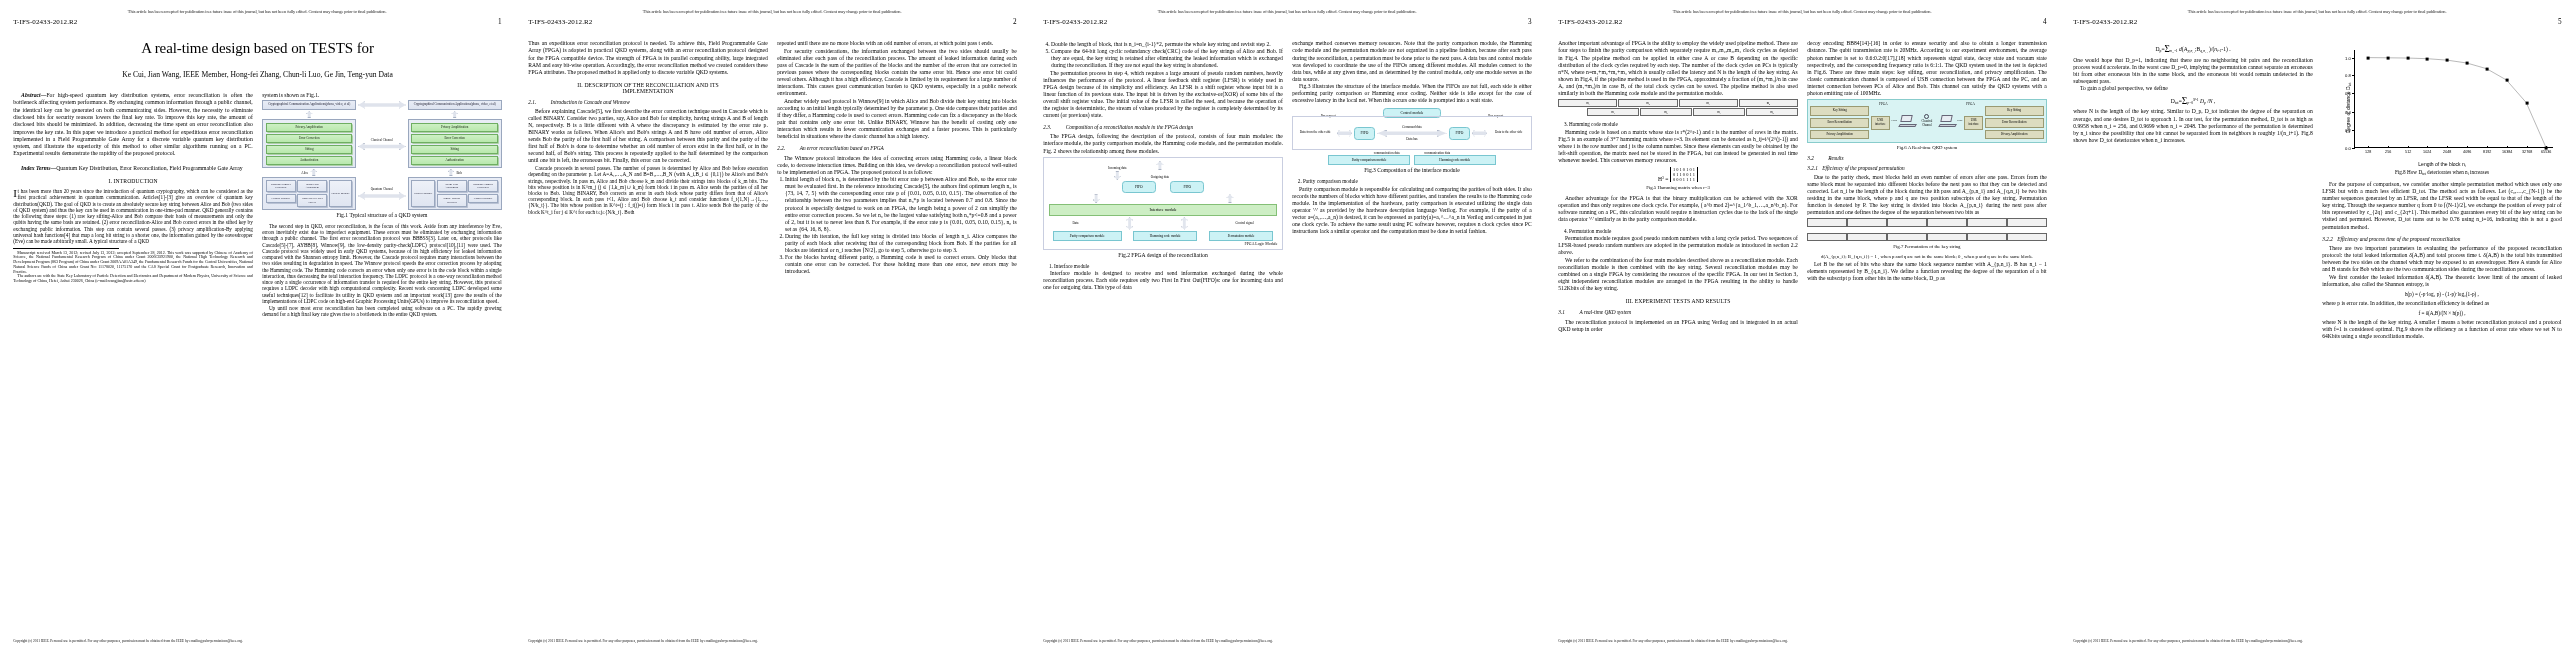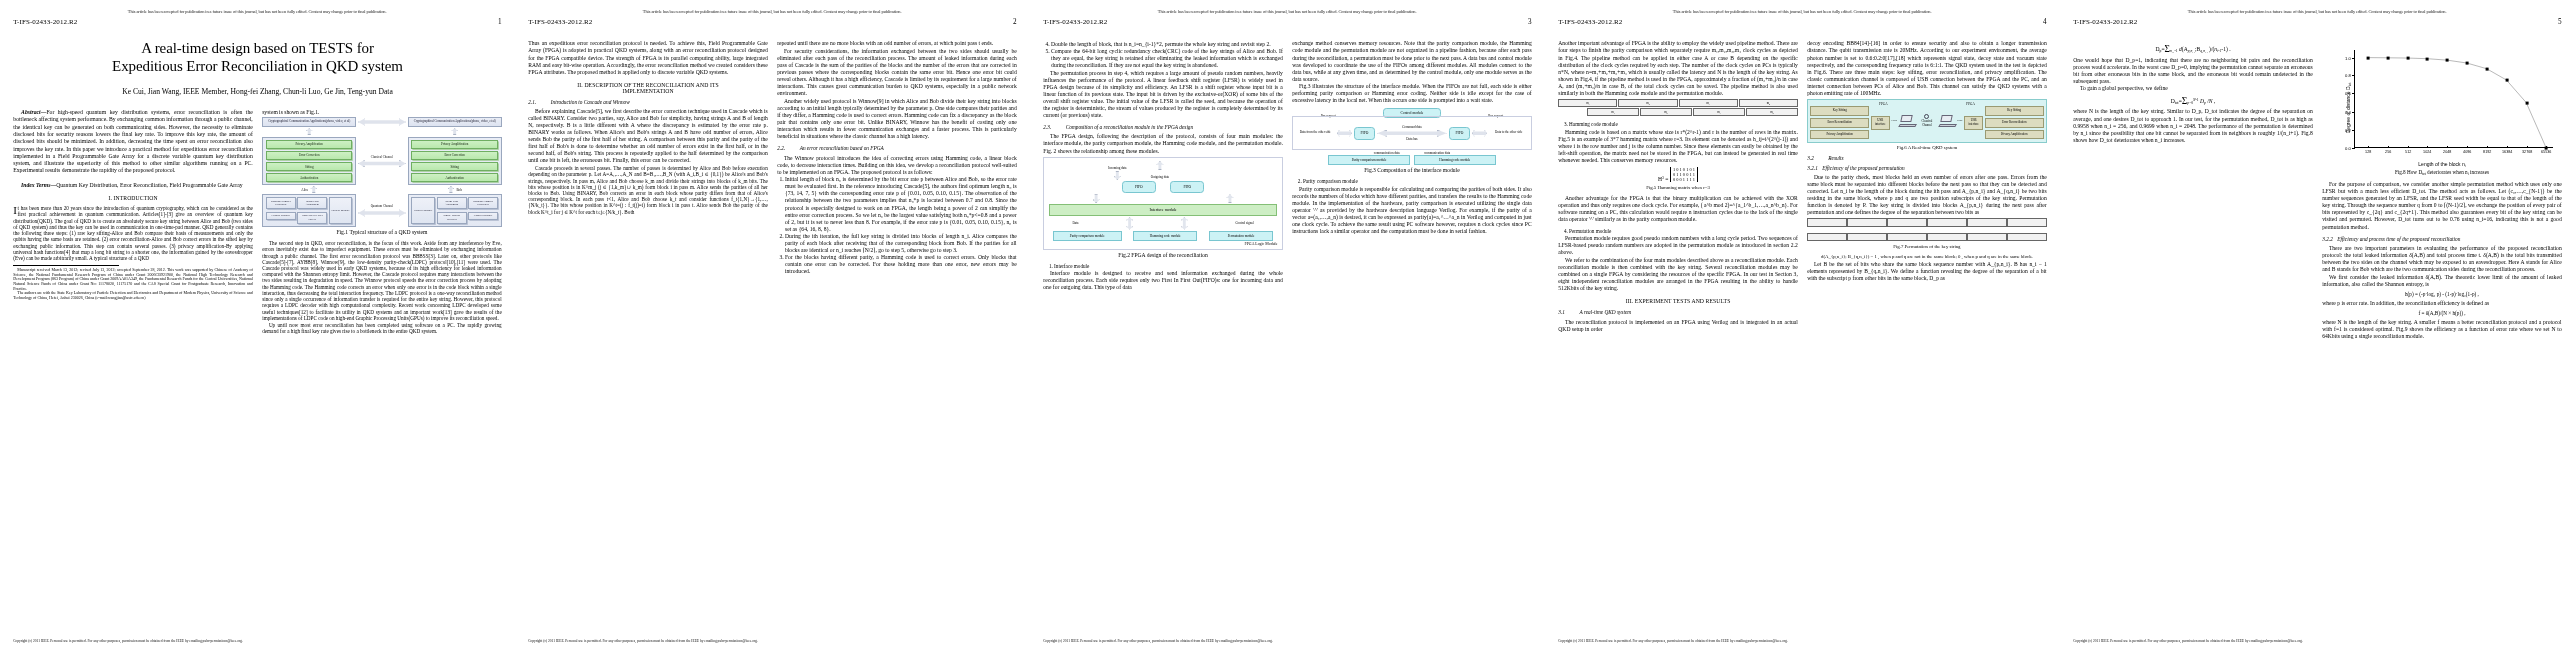--- a/index.html
+++ b/index.html
@@ -312,21 +312,20 @@
   <div class="page">
     <div class="page-inner">
       <div class="disclaimer">This article has been accepted for publication in a future issue of this journal, but has not been fully edited. Content may change prior to final publication.</div>
       <div class="runhead">
         <span>T-IFS-02433-2012.R2</span>
         <span class="pno">1</span>
       </div>
 
       <div class="title">
         <div>A real-time design based on TESTS for</div>
-        <div>Expeditious Error Reconciliation in QKD system</div>
       </div>
 
       <div class="authors">Ke Cui, Jian Wang, IEEE Member, Hong-fei Zhang, Chun-li Luo, Ge Jin, Teng-yun Data</div>
 
       <div class="cols" style="margin-top:13.3px;">
         <div class="col">
           <p class="abstract">
             <b>Abstract—</b><span>For high-speed quantum key distribution systems, error reconciliation is often the bottleneck affecting system performance. By exchanging common information through a public channel, the identical key can be generated on both communicating sides. However, the necessity to eliminate disclosed bits for security reasons lowers the final key rate. To improve this key rate, the amount of disclosed bits should be minimized. In addition, decreasing the time spent on error reconciliation also improves the key rate. In this paper we introduce a practical method for expeditious error reconciliation implemented in a Field Programmable Gate Array for a discrete variable quantum key distribution system, and illustrate the superiority of this method to other similar algorithms running on a PC. Experimental results demonstrate the rapidity of the proposed protocol.</span>
           </p>
           <p class="indexterms">

